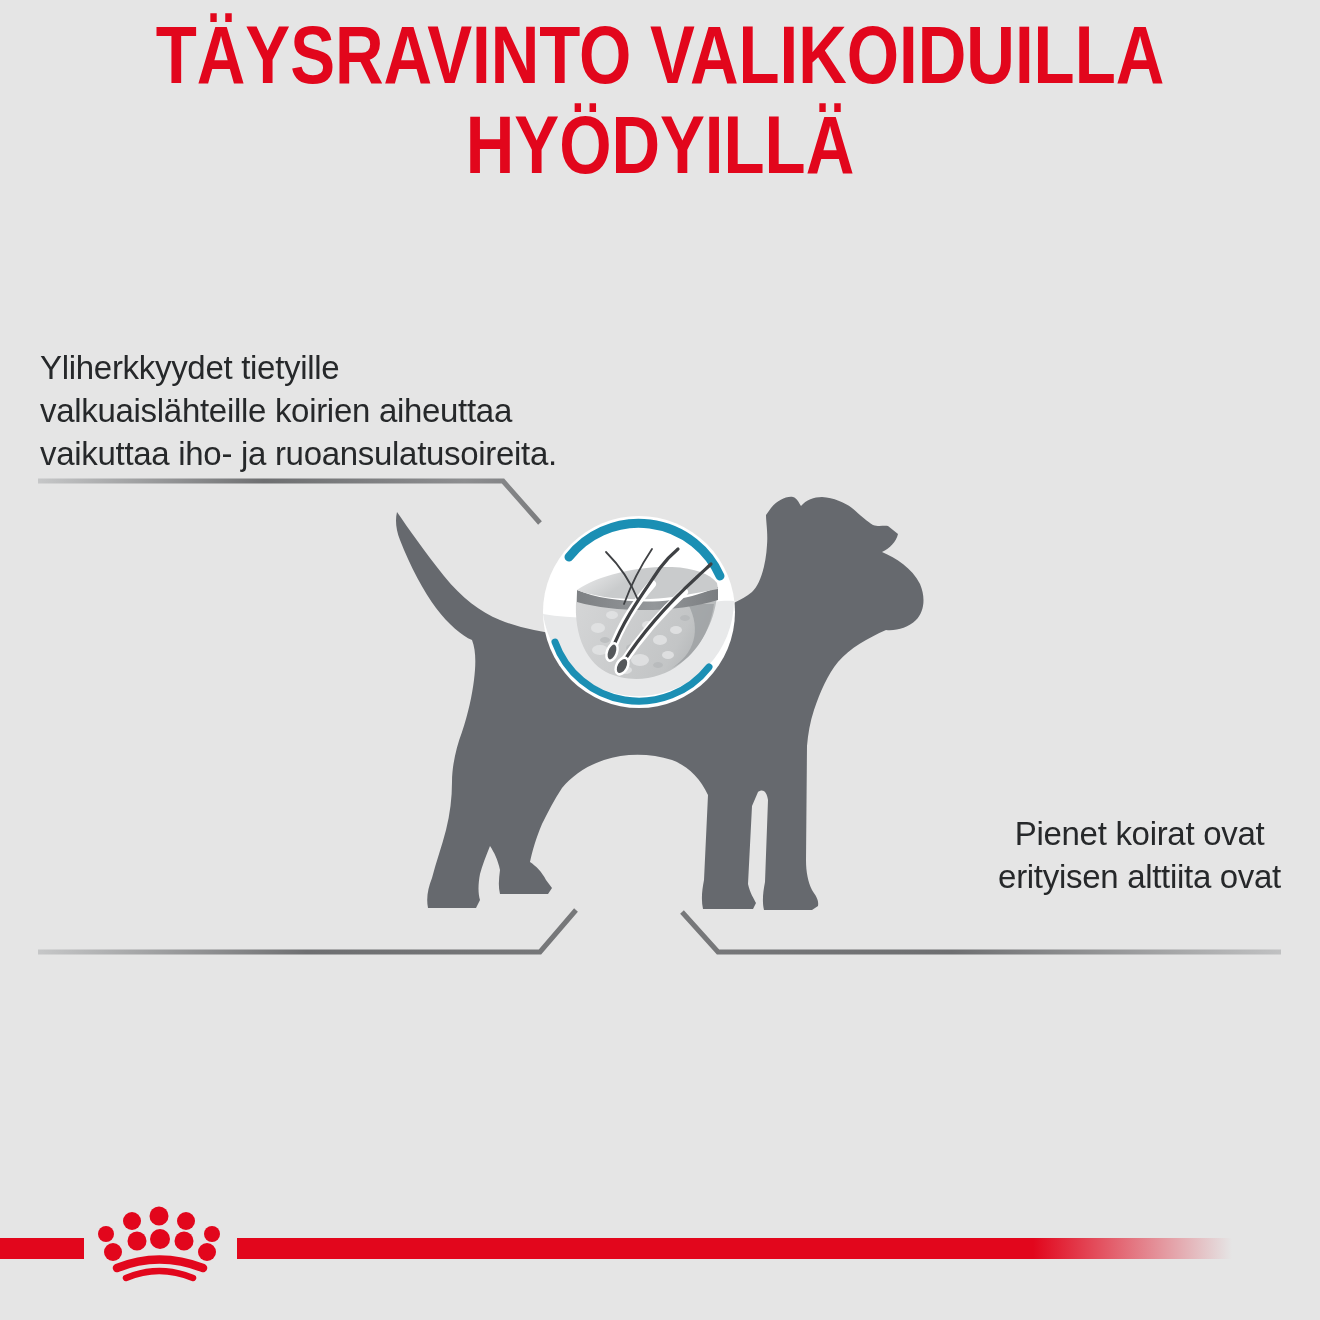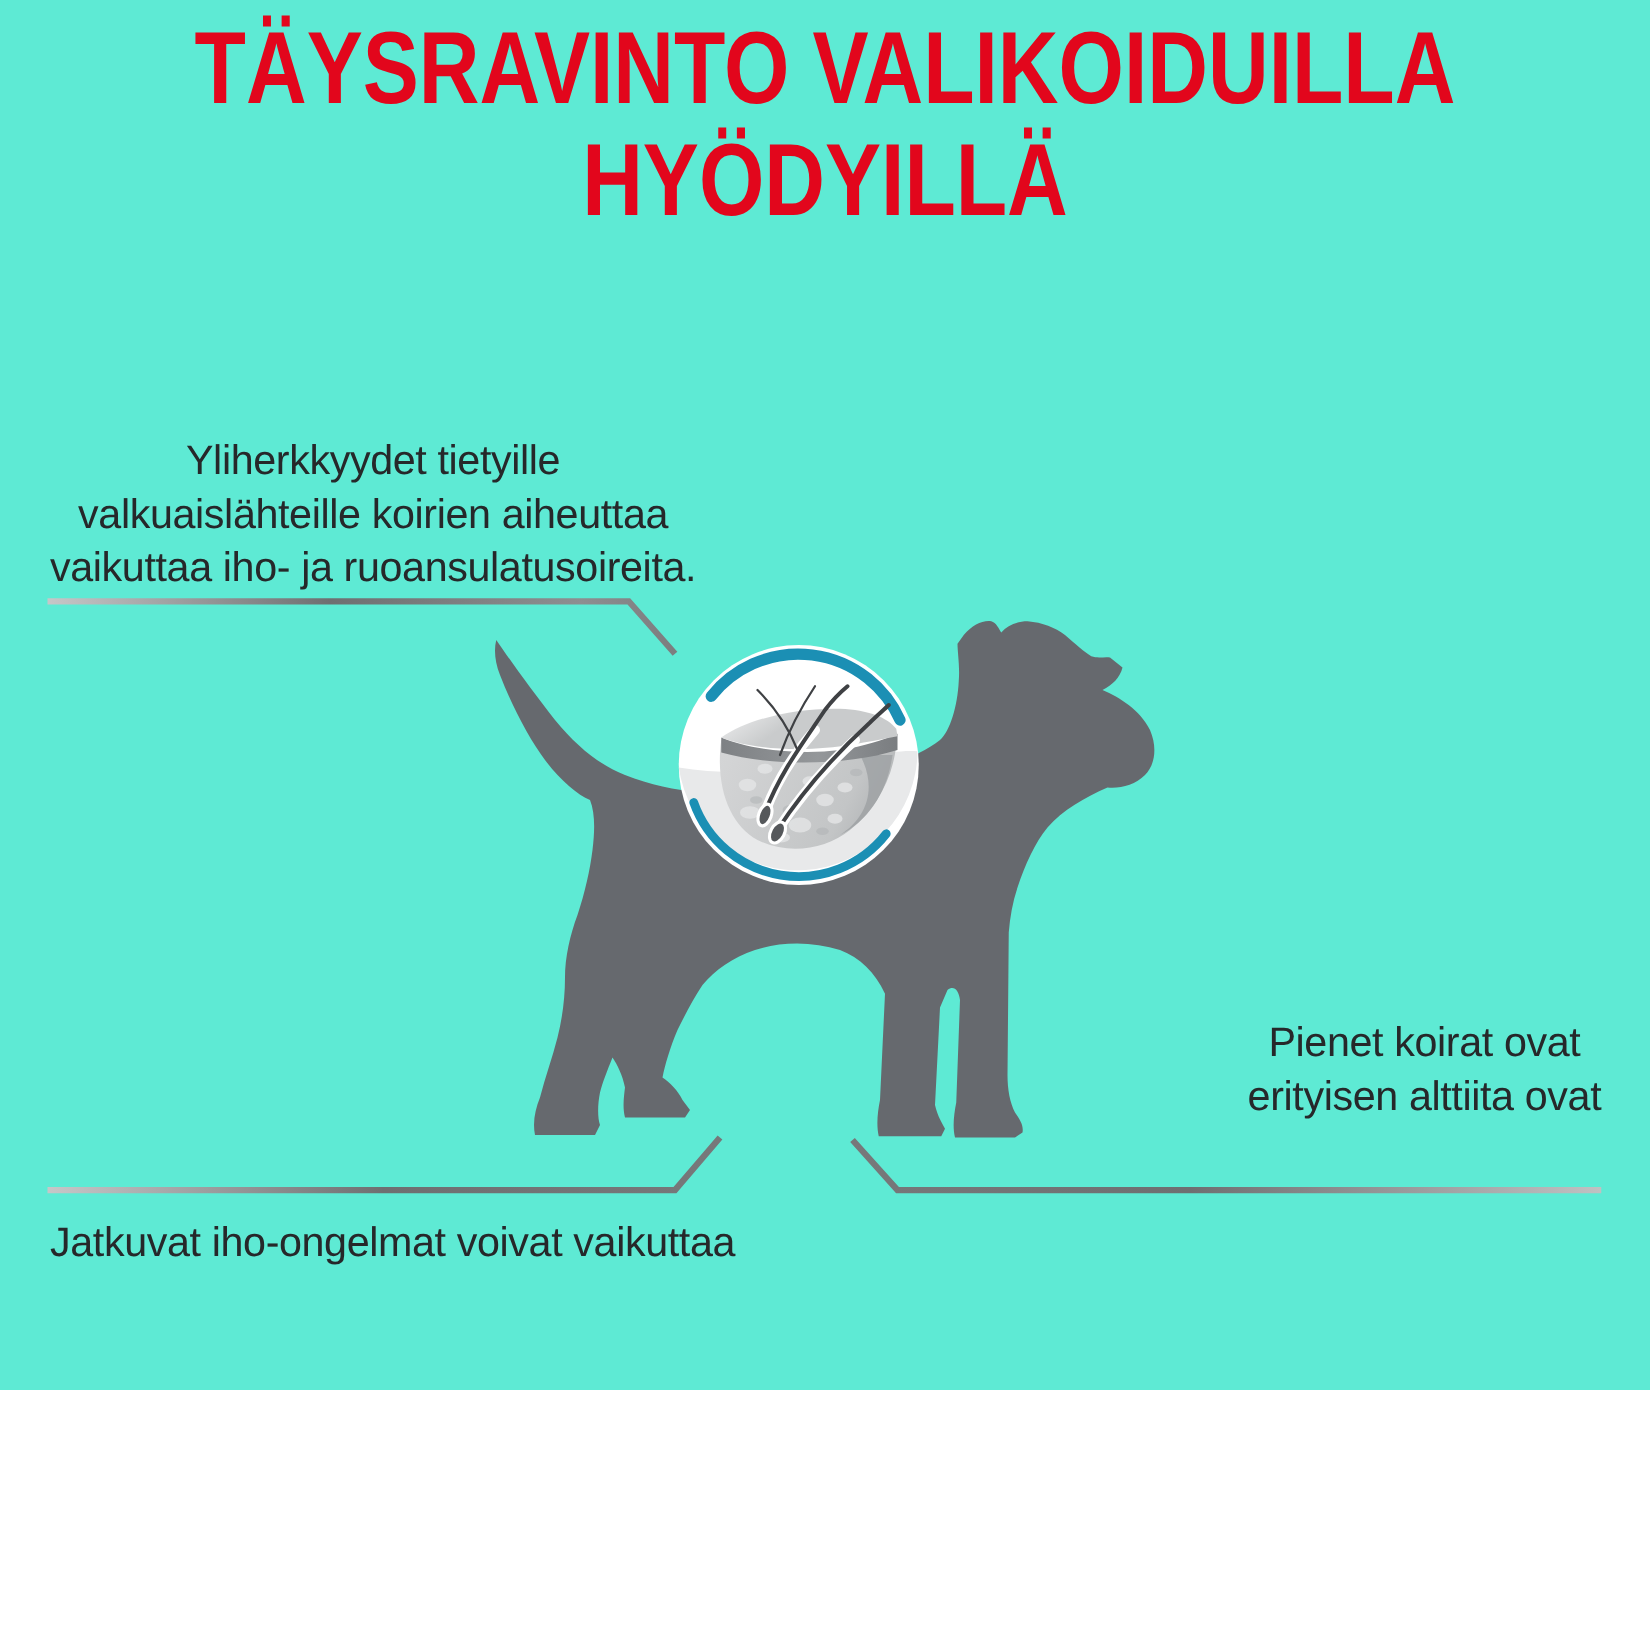--- a/index.html
+++ b/index.html
@@ -1,20 +1,20 @@
 <!DOCTYPE html>
 <html><head>
 <meta charset="utf-8">
 <style>
   html,body{margin:0;padding:0;background:#ffffff;}
   .canvas{
     position:relative;
-    width:1320px;height:1112px;
+    width:1320px;height:1320px;
     overflow:hidden;
-    background:#5eead4;
+    background:#e5e5e5;
     font-family:"Liberation Sans", sans-serif;
   }
   .title{
     position:absolute;
     left:0;top:10px;width:1320px;
     margin:0;
     text-align:center;
     color:#e2061c;
     font-size:82px;
     font-weight:700;
@@ -25,21 +25,21 @@
     white-space:nowrap;
   }
   .title span{display:block;}
   .note{
     position:absolute;
     color:#26282a;
     font-size:33px;
     line-height:43px;
     letter-spacing:-0.3px;
   }
-  .note-allergy{left:40px;top:346px;text-align:center;}
+  .note-allergy{left:40px;top:346px;text-align:left;}
   .note-oral{right:39px;top:812px;text-align:center;}
   .note-skin{left:40px;top:972px;text-align:left;}
   svg.art{position:absolute;left:0;top:0;}
 </style>
 </head>
 <body>
 
 <div class="canvas">
 
   <svg class="art" width="1320" height="1320" viewBox="0 0 1320 1320">
@@ -226,16 +226,15 @@
     <div>valkuaislähteille koirien aiheuttaa</div>
     <div>vaikuttaa iho- ja ruoansulatusoireita.</div>
   </div>
 
   <div class="note note-oral">
     <div>Pienet koirat ovat</div>
     <div>erityisen alttiita ovat</div>
   </div>
 
   <div class="note note-skin">
-    <div>Jatkuvat iho-ongelmat voivat vaikuttaa</div>
   </div>
 
 </div>
 
 </body></html>

